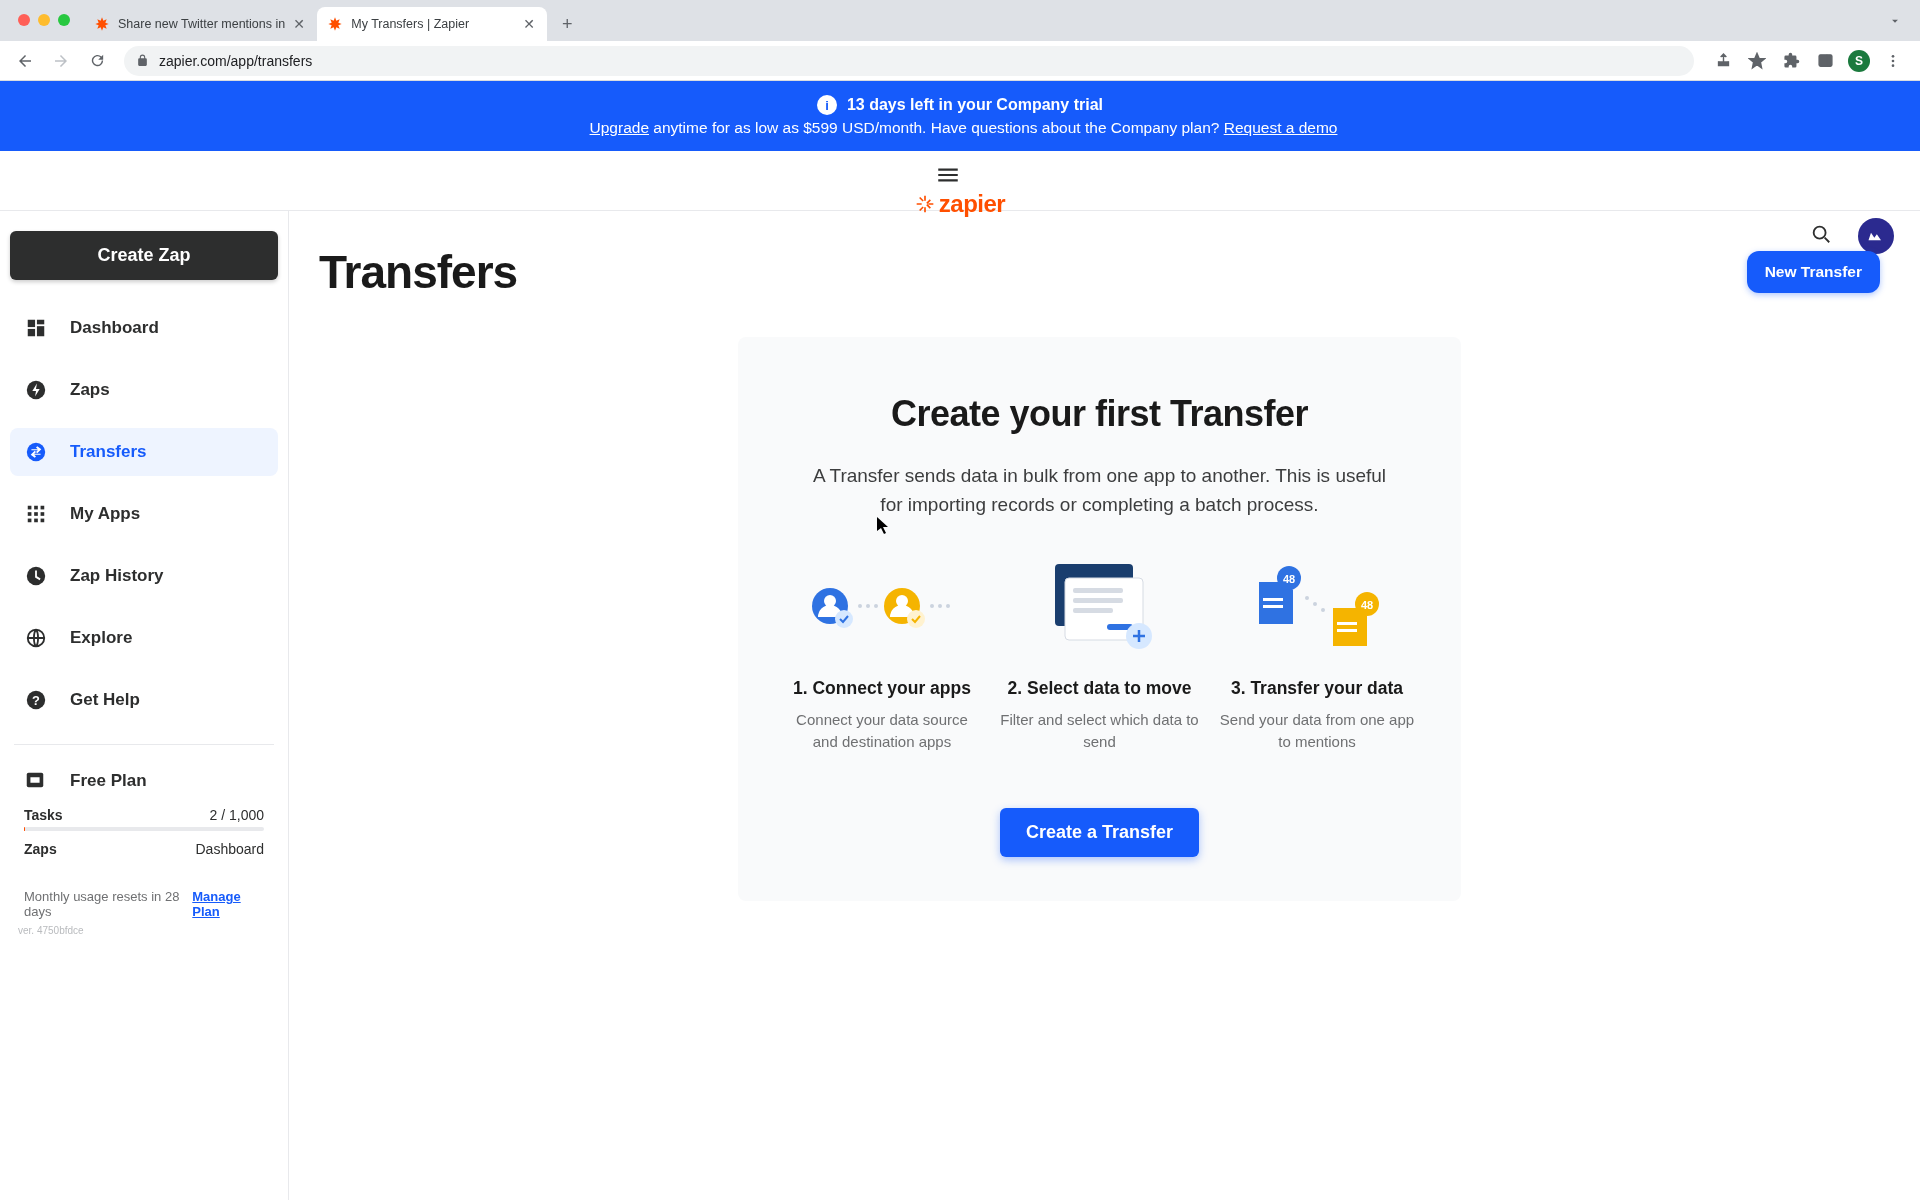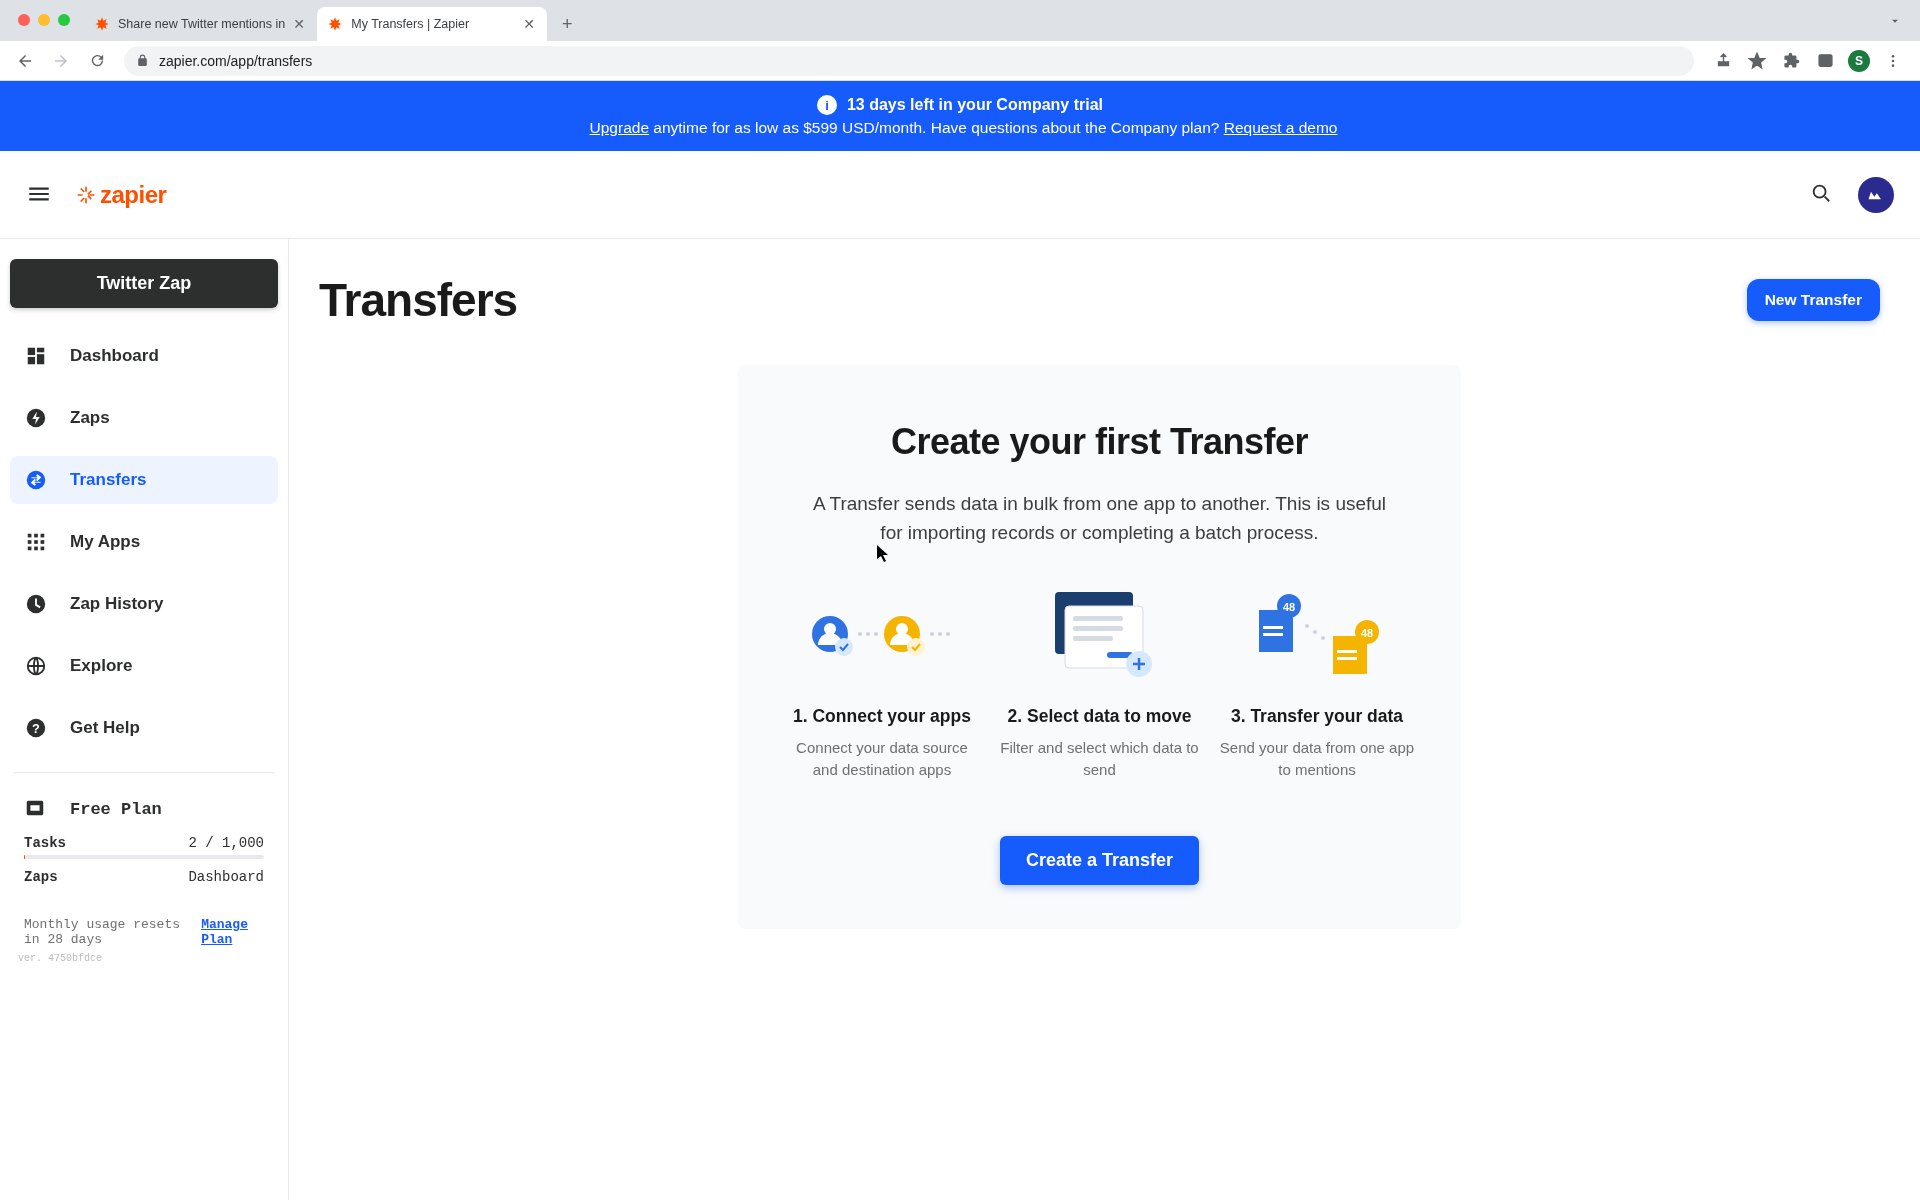--- a/index.html
+++ b/index.html
@@ -31,41 +31,41 @@
 .profile-circle { width:22px; height:22px; border-radius:50%; background:#1b7a3e; color:#fff; display:flex; align-items:center; justify-content:center; font-size:12px; font-weight:600; }
 
 
 .trial-banner { background:#165bfb; color:#fff; text-align:center; padding: 14px 0; font-size:15.5px; }
 .trial-banner .line1 { display:flex; align-items:center; justify-content:center; gap:10px; font-weight:700; font-size:16px; }
 .trial-banner .line2 { margin-top:4px; font-weight:400;padding-left:7px; }
 .trial-banner a { color:#fff; text-decoration: underline; }
 .info-icon { width:20px; height:20px; border-radius:50%; background:#fff; color:#165bfb; display:inline-flex; align-items:center; justify-content:center; font-weight:900; font-size:13px; }
 
 
-.app-header { height: 88px; display:flex; align-items:center; padding: 11px 26px; border-bottom:1px solid #e8e9ec; }
+.app-header { height: 60px; display:flex; align-items:center; padding: 11px 26px; border-bottom:1px solid #e8e9ec;flex-direction:column; }
 .hamburger { width:28px; height:28px; margin-right:22px; color:#2d2e2e; }
 .zapier-logo { display:flex; align-items:center; color:#ff4f00; font-weight:700; font-size:24px; letter-spacing:-0.5px; }
 .zapier-logo svg { margin-right:4px; }
 .app-header-right { margin-left:auto; display:flex; align-items:center; gap:26px; }
 .avatar { width:36px; height:36px; border-radius:50%; background:#2b2a8f; display:flex; align-items:center; justify-content:center; }
 .avatar svg { width:20px; height:20px; }
 
 
 .main { display:flex; height: calc(1200px - 81px - 59px - 68px); }
 
 
 .sidebar { width: 289px; border-right:1px solid #e8e9ec; padding: 20px 10px 0 10px; display:flex; flex-direction:column; }
 .create-zap-btn { background:#2d2e2e; color:#fff; font-weight:700; font-size:18px; border:none; border-radius:6px; height:49px; width:100%; cursor:pointer; margin-bottom: 24px; box-shadow: 0 2px 4px rgba(0,0,0,0.2); }
 .nav-item { display:flex; align-items:center; height:48px; padding: 0 14px; border-radius:8px; font-size:17px; font-weight:600; color:#2d2e2e; cursor:pointer; margin-bottom:14px; }
 .nav-item .nav-icon { width:24px; height:24px; margin-right:22px; display:flex; align-items:center; justify-content:center; }
 .nav-item.active { background:#eef4ff; color:#165bfb; }
 .nav-item.active .nav-icon { color:#165bfb; }
 .divider { height:1px; background:#e8e9ec; margin: 6px 4px 14px 4px; }
 
-.plan-block { padding: 10px 14px 0 14px; font-size:14px; color:#2d2e2e;font-family:Liberation Mono, monospace; }
+.plan-block { padding: 10px 14px 0 14px; font-size:14px; color:#2d2e2e; }
 .plan-row-top { display:flex; align-items:center; margin-bottom:14px; }
 .plan-row-top .nav-icon { width:24px; height:24px; margin-right:22px; }
 .plan-row-top .plan-name { font-weight:700; font-size:17px; }
 .plan-row { display:flex; justify-content:space-between; font-size:14px; margin-bottom:2px;text-align:right; }
 .plan-row .label { font-weight:600; }
 .plan-row .value { color:#2d2e2e; }
 .progress { height:4px; background:#e8e9ec; border-radius:2px; margin: 4px 0 10px 0; position:relative; }
 .progress .fill { position:absolute; left:0; top:0; bottom:0; width:0.5%; background:#ff4f00; border-radius:2px; }
 .usage-row { display:flex; justify-content:flex-end; align-items:center; font-size:13px; color:#6f7072; margin-top:32px; }
 .usage-row .link { color:#165bfb; font-weight:600; text-decoration:underline; cursor:pointer; }
@@ -212,21 +212,21 @@
     <div class="avatar">
       <svg viewBox="0 0 24 24">
           <path fill="#fff" d="M3 17l3-9 4 6 3-4 5 7z"></path>
         </svg>
     </div>
   </div>
 </div>
 
 <div class="main">
   <div class="sidebar">
-    <button class="create-zap-btn">Twitter Zap</button>
+    <button class="create-zap-btn">Create Zap</button>
 
     <div class="nav-item">
       <span class="nav-icon">
           <svg width="22" height="22" viewBox="0 0 24 24">
             <rect class="ic" x="3" y="3" width="8" height="8"></rect>
             <rect class="ic" x="13" y="3" width="8" height="5"></rect>
             <rect class="ic" x="13" y="10" width="8" height="11"></rect>
             <rect class="ic" x="3" y="13" width="8" height="8"></rect>
           </svg>
         </span>

